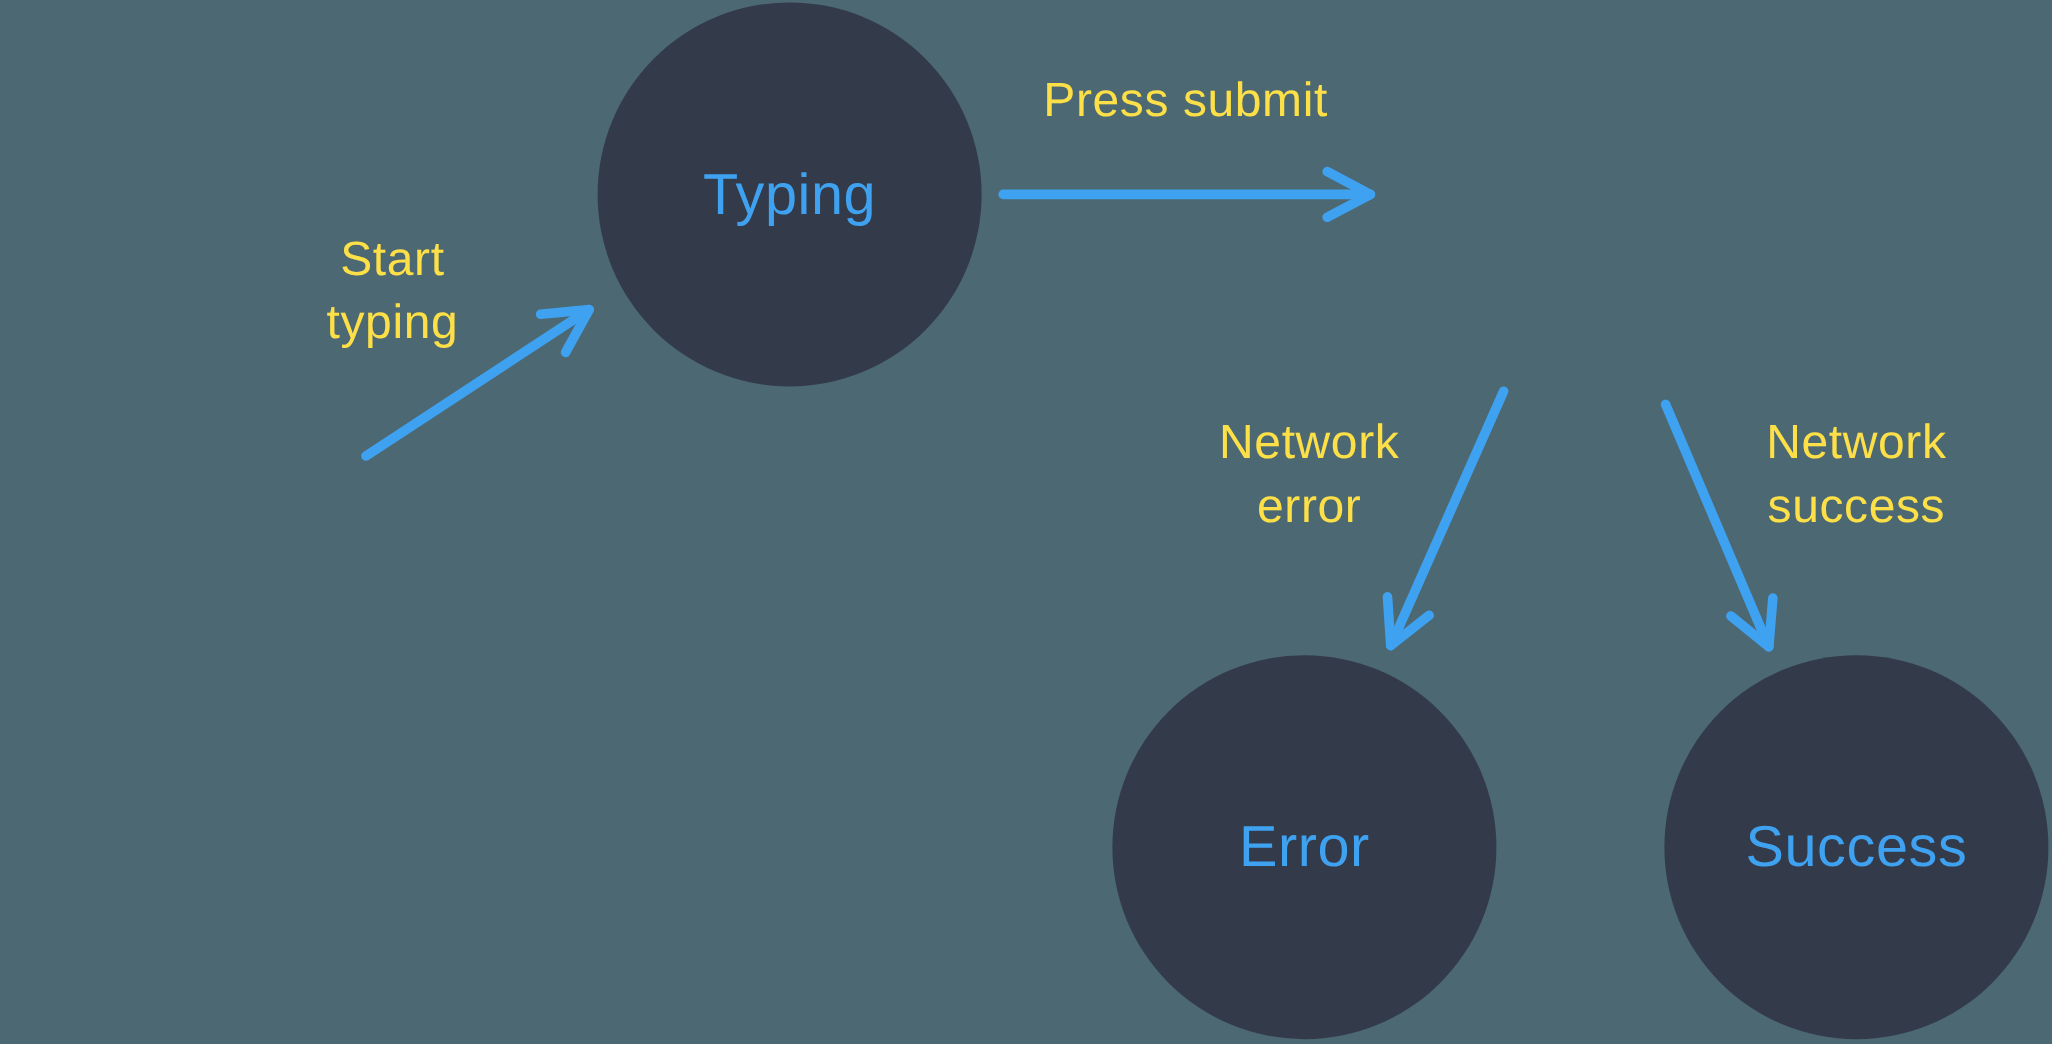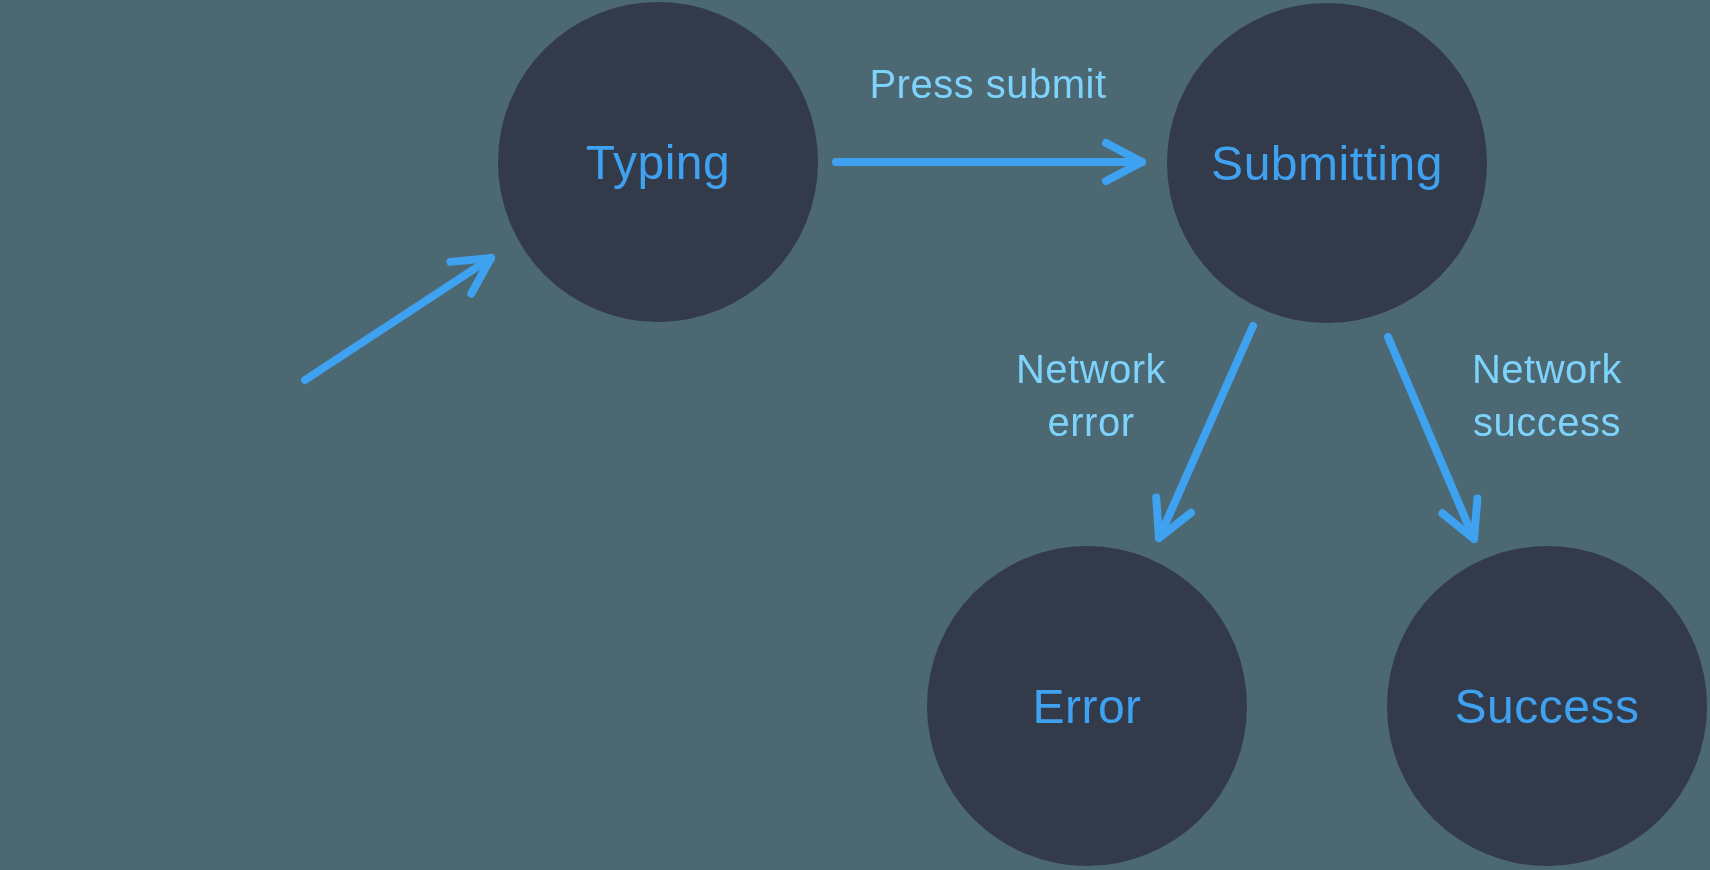--- a/index.html
+++ b/index.html
@@ -43,21 +43,21 @@
     letter-spacing: 0.5px;
   }
   .node-empty      { left: 3px;    top: 342px; }
   .node-typing     { left: 498px;  top: 2px;   }
   .node-submitting { left: 1167px; top: 3px;   }
   .node-error      { left: 927px;  top: 546px; }
   .node-success    { left: 1387px; top: 546px; }
   .edge-label {
     position: absolute;
     transform: translate(-50%, -50%);
-    color: #7dd3fc;
+    color: #fde047;
     font-size: 40px;
     line-height: 53px;
     text-align: center;
     white-space: pre-line;
     letter-spacing: 0.5px;
   }
   .label-start-typing    { left: 327px;  top: 243px; }
   .label-press-submit    { left: 988px;  top: 84px;  }
   .label-network-error   { left: 1091px; top: 396px; }
   .label-network-success { left: 1547px; top: 396px; }
@@ -77,32 +77,31 @@
     <line class="arrow" x1="836" y1="162" x2="1142" y2="162" marker-end="url(#ah)"></line>
     <line class="arrow" x1="1253" y1="326" x2="1159" y2="538" marker-end="url(#ah)"></line>
     <line class="arrow" x1="1388" y1="337" x2="1474" y2="539" marker-end="url(#ah)"></line>
   </svg>
 
 
   <div class="state-node node-typing">
     <span>Typing</span>
   </div>
 
-  <div class="state-node node-submitting">
-    <span>Submitting</span>
-  </div>
 
   <div class="state-node node-error">
     <span>Error</span>
   </div>
 
   <div class="state-node node-success">
     <span>Success</span>
   </div>
 
+  <div class="edge-label label-start-typing">Start
+typing</div>
 
   <div class="edge-label label-press-submit">Press submit</div>
 
   <div class="edge-label label-network-error">Network
 error</div>
 
   <div class="edge-label label-network-success">Network
 success</div>
 
 </div>

